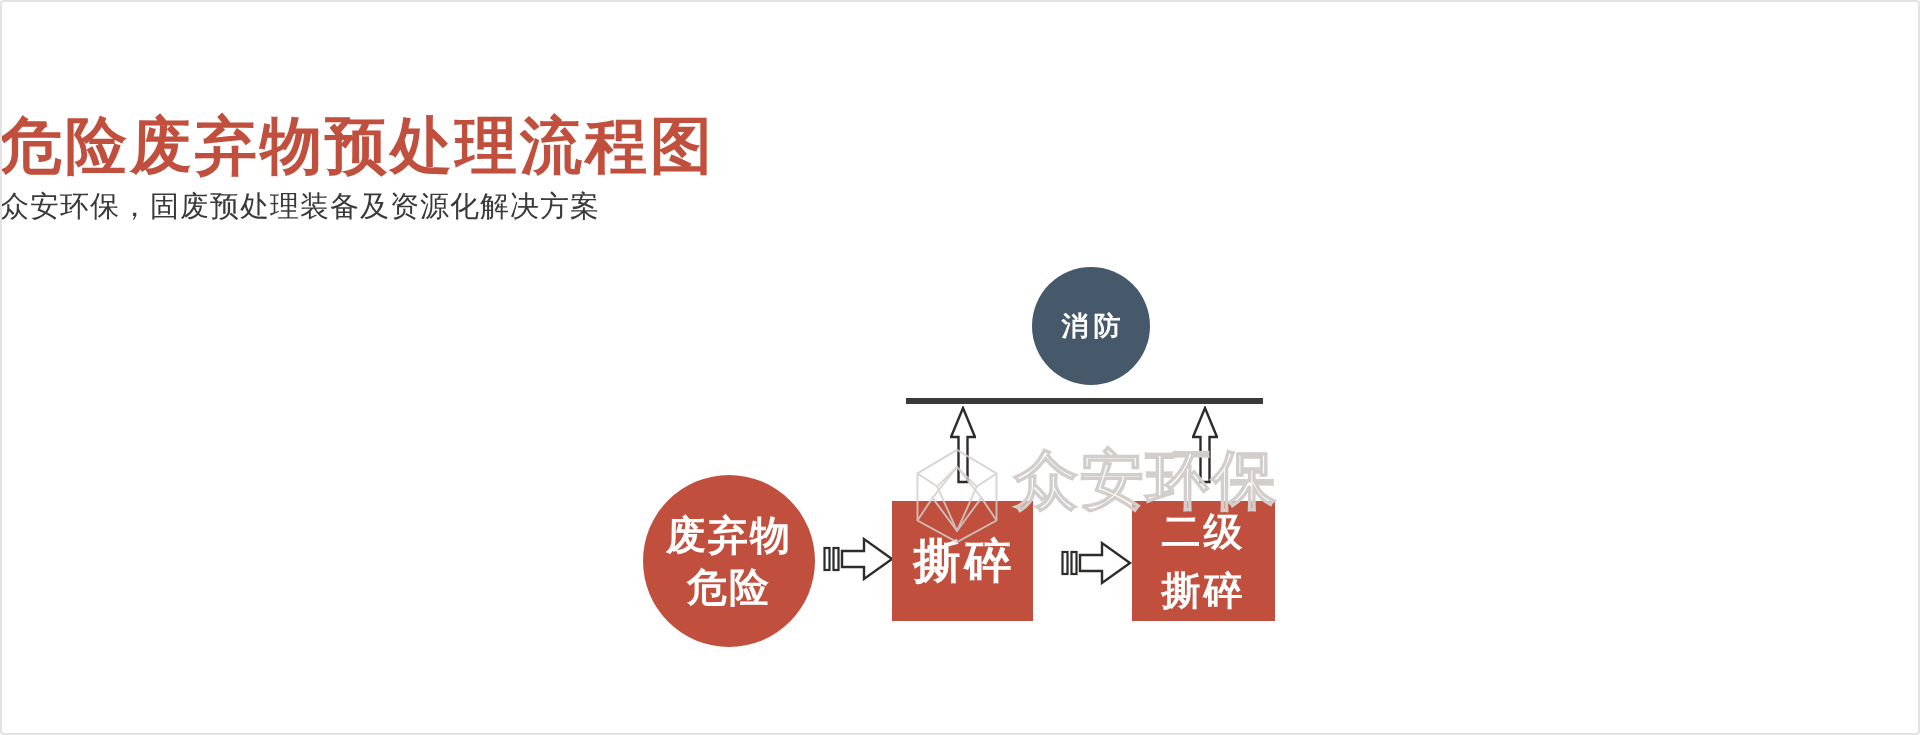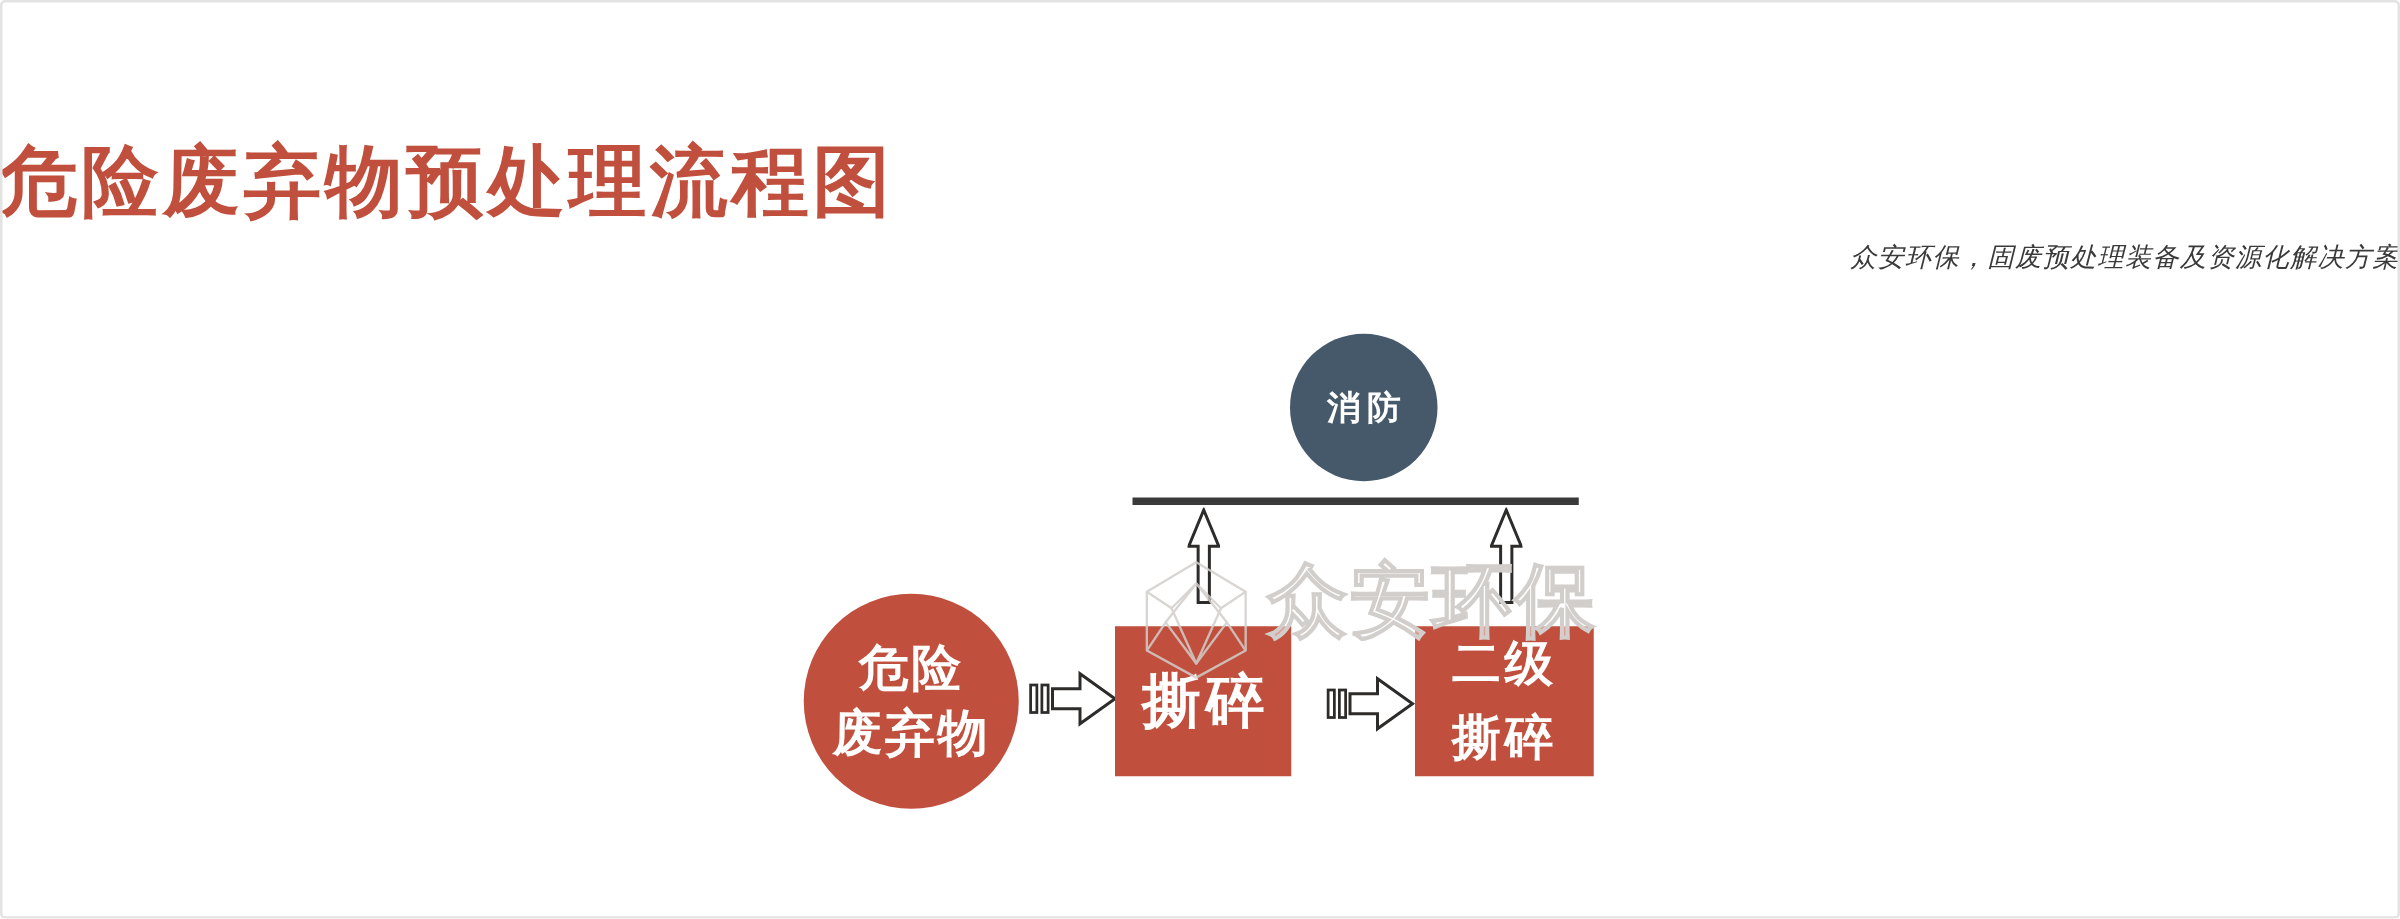--- a/index.html
+++ b/index.html
@@ -35,27 +35,26 @@
     font-weight: 900;
     letter-spacing: 3px;
     color: #c0503d;
   }
   .subtitle {
     position: absolute;
     left: 0;
     right: 0;
     top: 188px;
     margin: 0;
-    text-align: right;
+    text-align: left;
     font-family: "Liberation Serif", "DejaVu Serif", serif;
-    font-size: 21px;
+    font-size: 29px;
     line-height: 36px;
     letter-spacing: 1px;
     color: #3a3a3a;
-    font-style: italic;
   }
   .node {
     position: absolute;
     display: flex;
     align-items: center;
     justify-content: center;
     text-align: center;
     color: #ffffff;
     font-weight: 700;
   }
@@ -183,22 +182,22 @@
 
   <svg class="up-arrow left-one" viewBox="0 0 26 78">
     <polygon points="13,2 25,31 17.5,31 17.5,76 8.5,76 8.5,31 1,31" fill="#ffffff" stroke="#2e2c2b" stroke-width="2.4" stroke-linejoin="miter"></polygon>
   </svg>
   <svg class="up-arrow right-one" viewBox="0 0 26 78">
     <polygon points="13,2 25,31 17.5,31 17.5,76 8.5,76 8.5,31 1,31" fill="#ffffff" stroke="#2e2c2b" stroke-width="2.4" stroke-linejoin="miter"></polygon>
   </svg>
 
   <div class="node circle waste-node">
     <div class="stack">
+      <span>废弃物</span>
       <span>危险</span>
-      <span>废弃物</span>
     </div>
   </div>
 
   <svg class="flow-arrow first" viewBox="0 0 74 48">
     <rect x="2.5" y="13" width="5" height="22" fill="#ffffff" stroke="#2e2c2b" stroke-width="2.2"></rect>
     <rect x="11.5" y="13" width="5" height="22" fill="#ffffff" stroke="#2e2c2b" stroke-width="2.2"></rect>
     <polygon points="20,16 42,16 42,4 70,24 42,44 42,32 20,32" fill="#ffffff" stroke="#2e2c2b" stroke-width="2.4" stroke-linejoin="miter"></polygon>
   </svg>
 
   <div class="node box shred-node">

